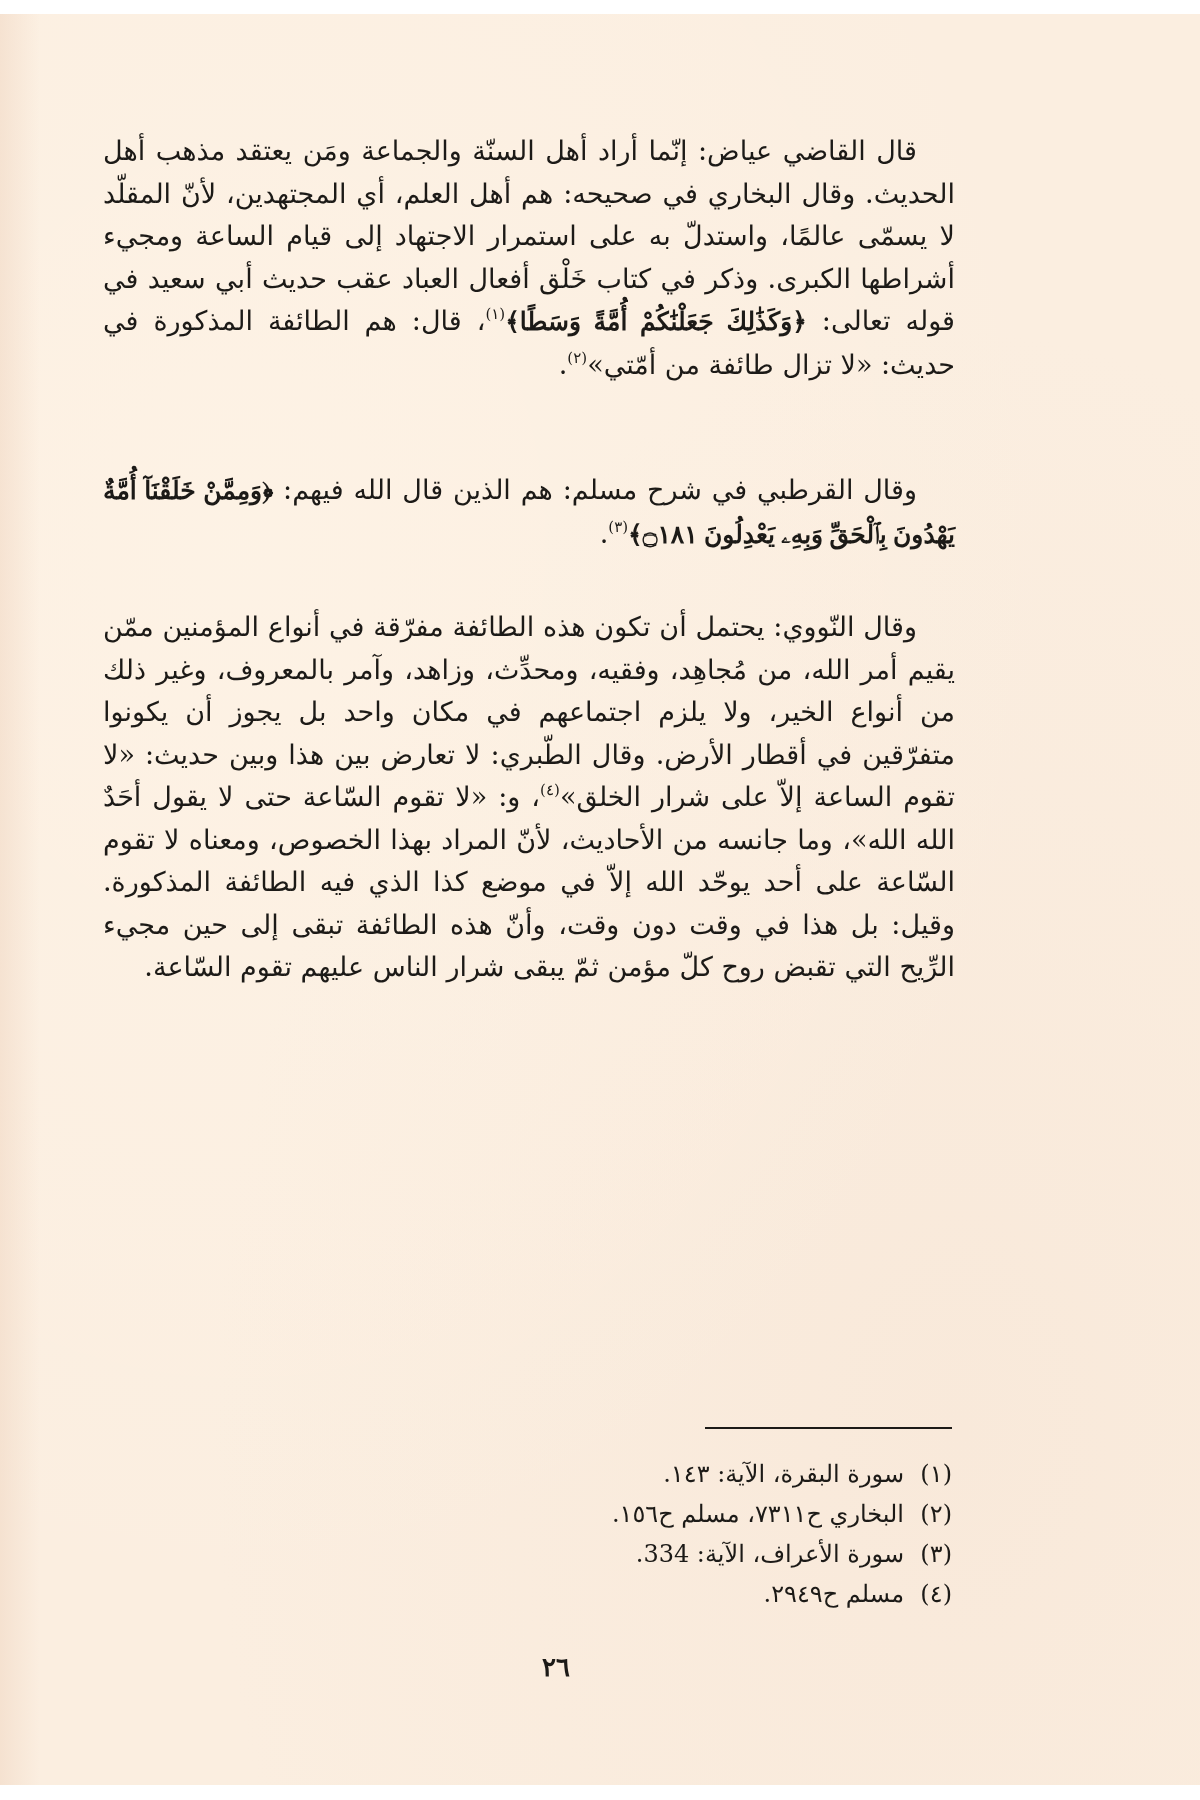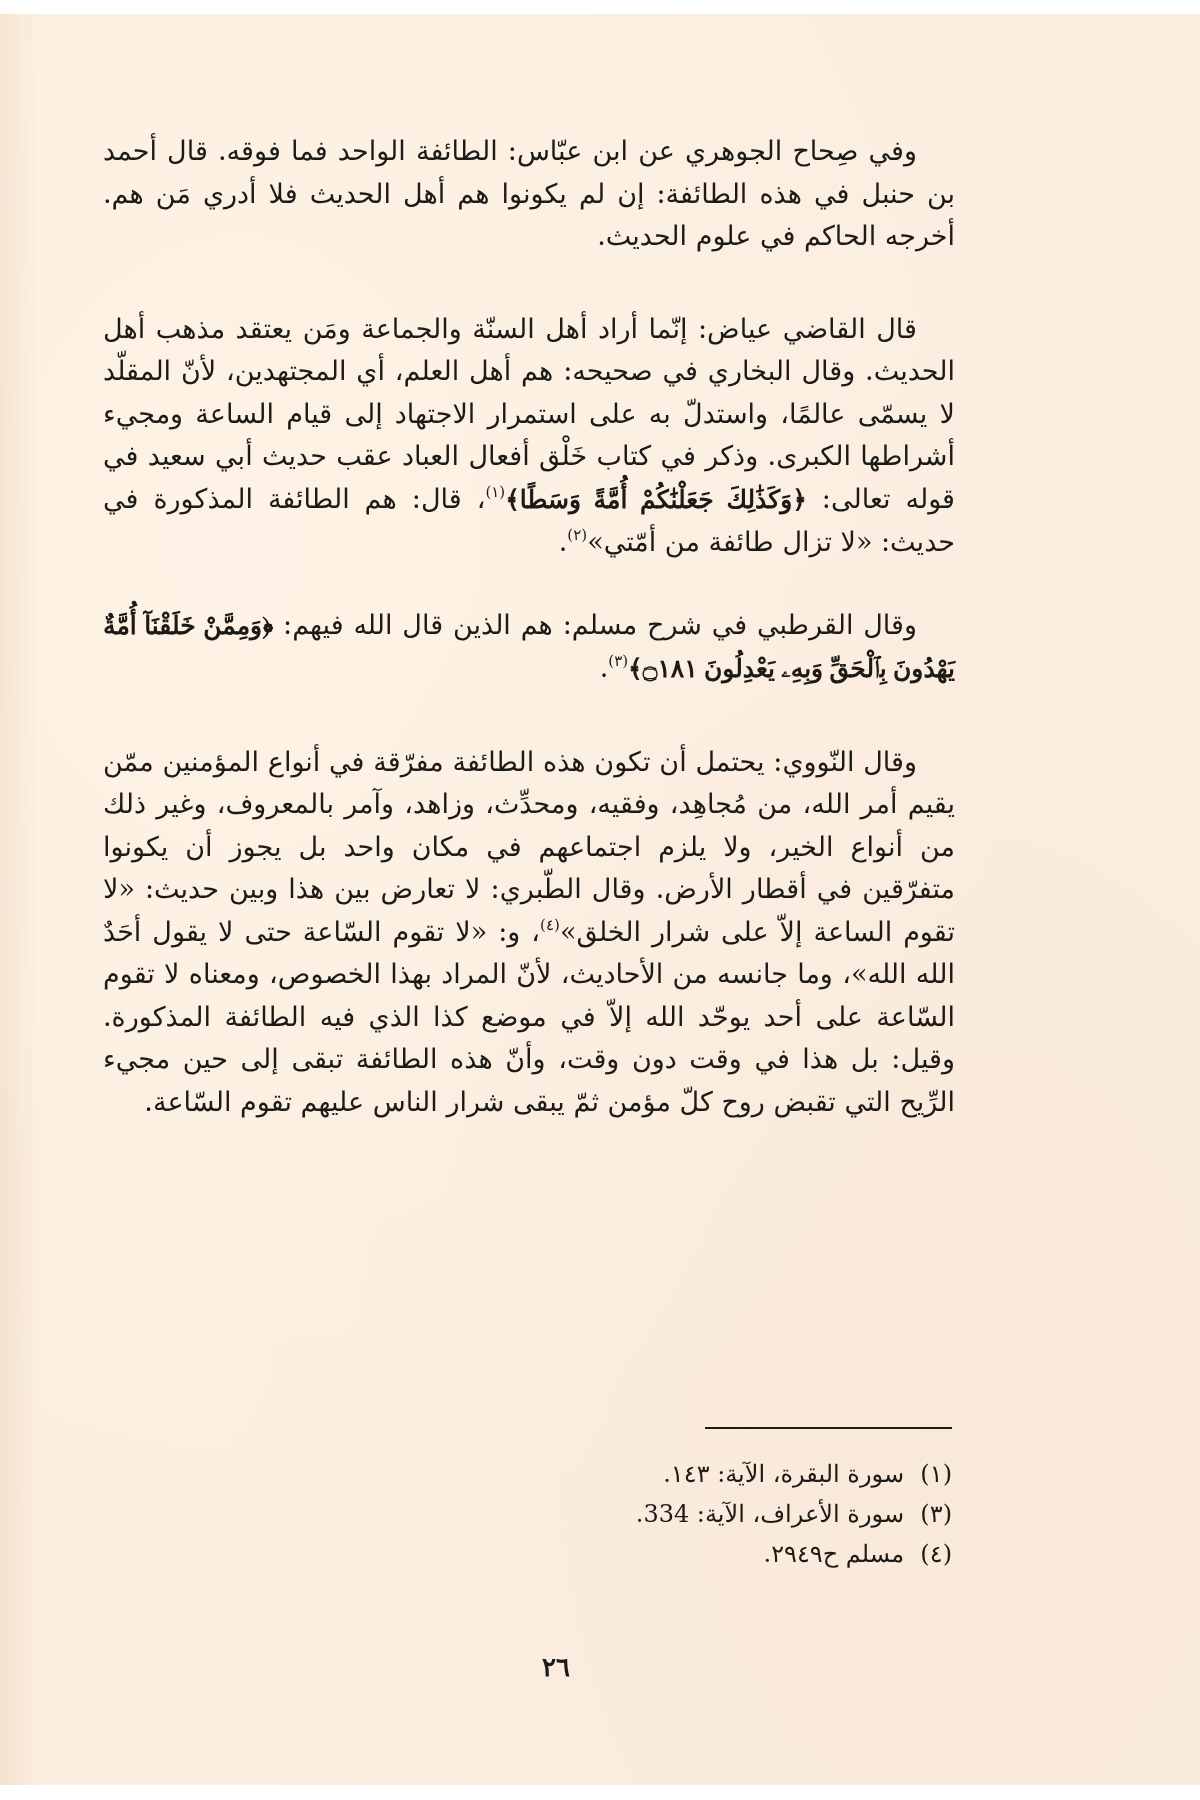--- a/index.html
+++ b/index.html
@@ -45,21 +45,21 @@
       font-size: 27px;
       line-height: 42.5px;
     }
     .para {
       margin: 0;
       text-indent: 38px;
     }
     .para + .para {
       margin-top: 50px;
     }
-    .para.p3 { margin-top: 40px; }
+    .para.p3 { margin-top: 83px; }
     .para.p4 { }
     .bold {
       font-weight: normal;
     }
     .quran {
       font-weight: bold;
       font-size: 25px;
       font-family: Liberation Serif, serif;
     }
     sup.fn {
@@ -109,31 +109,31 @@
     }
   </style>
 </head>
 <body>
 
 <div class="page">
   <div class="left-shade"></div>
 
   <div class="body-text">
 
-    <p class="para p1"><span>وفي صِحاح الجوهري عن ابن عبّاس: الطائفة الواحد فما فوقه. قال أحمد بن حنبل في هذه الطائفة: إن لم يكونوا هم أهل الحديث فلا أدري مَن هم. أخرجه الحاكم في علوم الحديث.</span></p>
 
     <p class="para p2"><span>قال القاضي عياض: إنّما أراد أهل السنّة والجماعة ومَن يعتقد مذهب أهل الحديث. وقال البخاري في صحيحه: هم أهل العلم، أي المجتهدين، لأنّ المقلّد لا يسمّى عالمًا، واستدلّ به على استمرار الاجتهاد إلى قيام الساعة ومجيء أشراطها الكبرى. وذكر في كتاب خَلْق أفعال العباد عقب حديث أبي سعيد في قوله تعالى: </span><span class="quran">﴿وَكَذَٰلِكَ جَعَلْنَٰكُمْ أُمَّةً وَسَطًا﴾</span><sup class="fn">(١)</sup><span>، قال: هم الطائفة المذكورة في حديث: </span><span class="bold">«لا تزال طائفة من أمّتي»</span><sup class="fn">(٢)</sup><span>.</span></p>
 
     <p class="para p3"><span>وقال القرطبي في شرح مسلم: هم الذين قال الله فيهم: </span><span class="quran">﴿وَمِمَّنْ خَلَقْنَآ أُمَّةٌ يَهْدُونَ بِٱلْحَقِّ وَبِهِۦ يَعْدِلُونَ ۝١٨١﴾</span><sup class="fn">(٣)</sup><span>.</span></p>
 
     <p class="para p4"><span>وقال النّووي: يحتمل أن تكون هذه الطائفة مفرّقة في أنواع المؤمنين ممّن يقيم أمر الله، من مُجاهِد، وفقيه، ومحدِّث، وزاهد، وآمر بالمعروف، وغير ذلك من أنواع الخير، ولا يلزم اجتماعهم في مكان واحد بل يجوز أن يكونوا متفرّقين في أقطار الأرض. وقال الطّبري: لا تعارض بين هذا وبين حديث: </span><span class="bold">«لا تقوم الساعة إلاّ على شرار الخلق»</span><sup class="fn">(٤)</sup><span>، و: </span><span class="bold">«لا تقوم السّاعة حتى لا يقول أحَدٌ الله الله»</span><span>، وما جانسه من الأحاديث، لأنّ المراد بهذا الخصوص، ومعناه لا تقوم السّاعة على أحد يوحّد الله إلاّ في موضع كذا الذي فيه الطائفة المذكورة. وقيل: بل هذا في وقت دون وقت، وأنّ هذه الطائفة تبقى إلى حين مجيء الرِّيح التي تقبض روح كلّ مؤمن ثمّ يبقى شرار الناس عليهم تقوم السّاعة.</span></p>
   </div>
 
   <div class="footnote-rule"></div>
 
   <ol class="footnotes">
     <li><span class="fn-num">(١)</span><span>سورة البقرة، الآية: ١٤٣.</span></li>
+    <li><span class="fn-num">(٢)</span><span>البخاري ح٧٣١١، مسلم ح١٥٦.</span></li>
     <li><span class="fn-num">(٣)</span><span>سورة الأعراف، الآية: 334.</span></li>
     <li><span class="fn-num">(٤)</span><span>مسلم ح٢٩٤٩.</span></li>
   </ol>
 
   <div class="page-number">٢٦</div>
 </div>
 
 </body></html>

